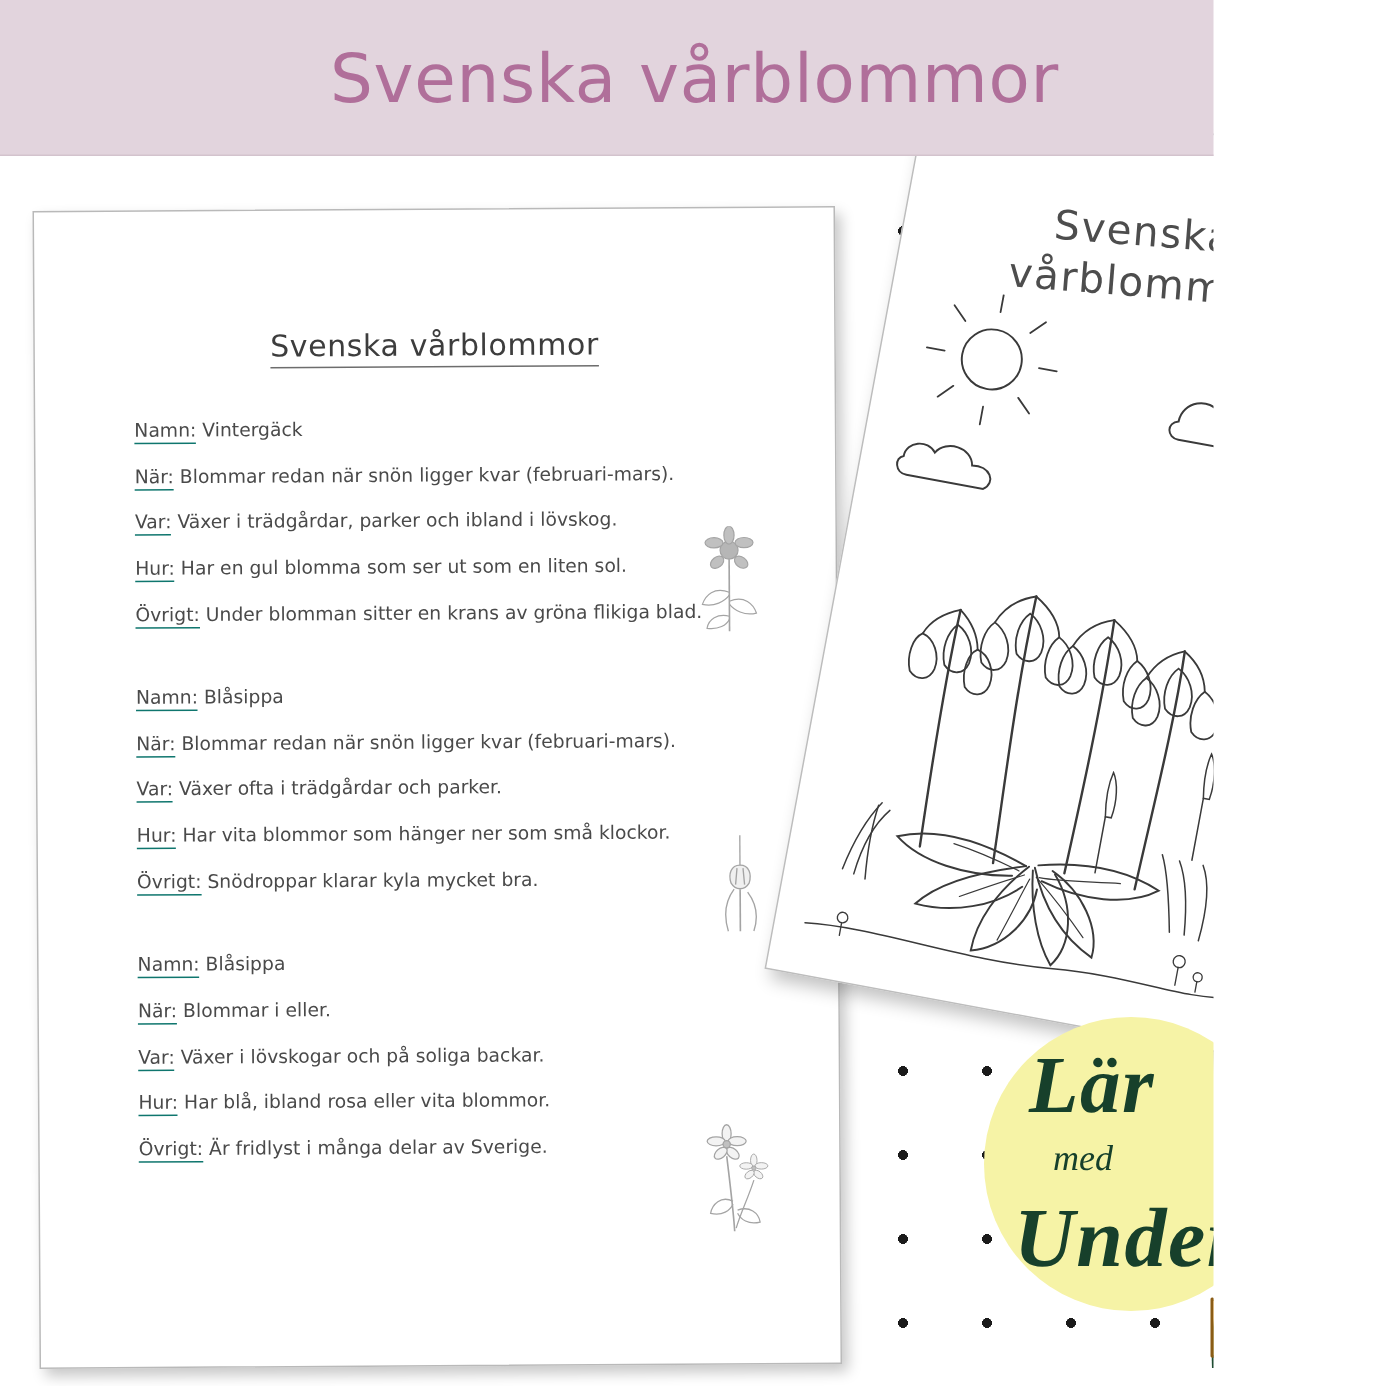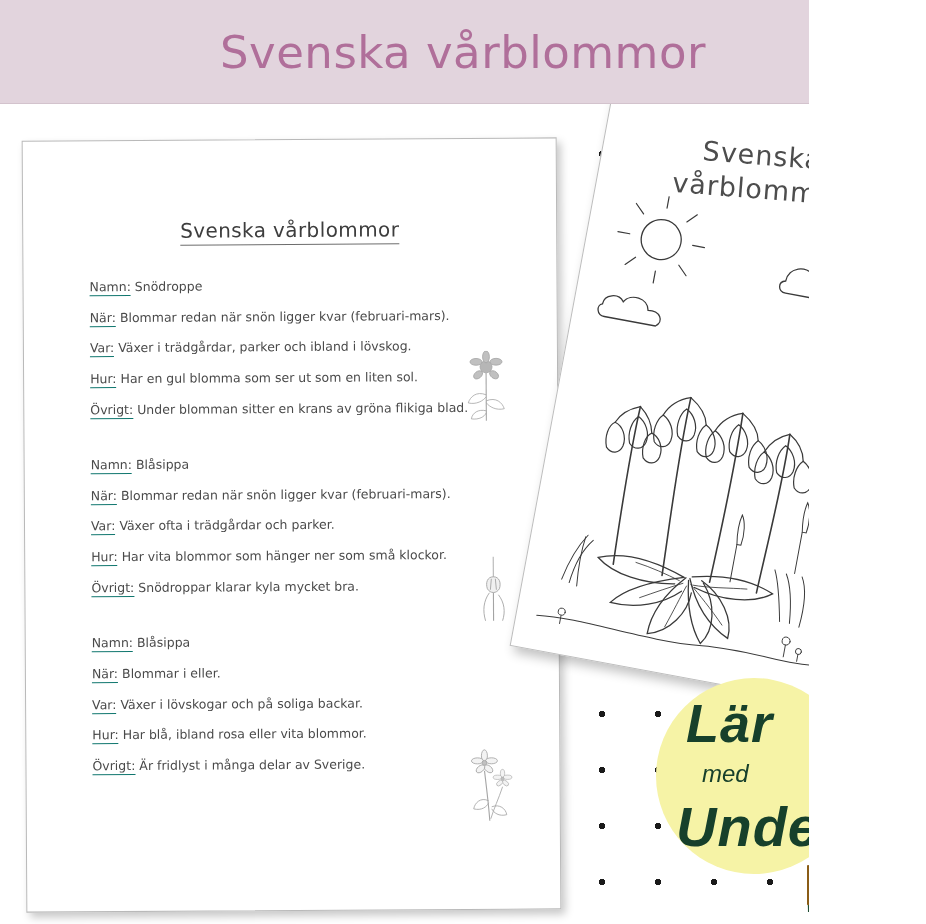--- a/index.html
+++ b/index.html
@@ -161,21 +161,21 @@
   }
   #logo-circle {
     position: absolute;
     left: 6px; top: 6px;
     width: 196px; height: 196px;
     border-radius: 50%;
     background: #f6f3a6;
   }
   .logo-word {
     position: absolute;
-    font-family: Liberation Sans, sans-serif;
+    font-family: Liberation Serif, serif;
     font-style: italic;
     font-weight: bold;
     color: #17402b;
   }
   #logo-lar { left: 36px; top: 20px; font-size: 54px; letter-spacing: 1px; }
   #logo-med { left: 52px; top: 88px; font-size: 24px; font-weight: normal; }
   #logo-linn { left: 26px; top: 122px; font-size: 56px; letter-spacing: 1px; }
   #logo-girl { position: absolute; left: 128px; top: 44px; width: 140px; height: 200px; }
 
   
@@ -199,21 +199,21 @@
 
   <div id="worksheet">
     <div id="ws-title">
       <span>Svenska vårblommor</span>
     </div>
 
     <div class="ws-body">
 
       <div class="flower-block">
         <div class="fl-line">
-          <span class="lbl">Namn:</span><span> Snödroppe</span>
+          <span class="lbl">Namn:</span><span> Vintergäck</span>
         </div>
         <div class="fl-line">
           <span class="lbl">När:</span><span> Blommar redan när snön ligger kvar (februari-mars).</span>
         </div>
         <div class="fl-line">
           <span class="lbl">Var:</span><span> Växer i trädgårdar, parker och ibland i lövskog.</span>
         </div>
         <div class="fl-line">
           <span class="lbl">Hur:</span><span> Har en gul blomma som ser ut som en liten sol.</span>
         </div>

